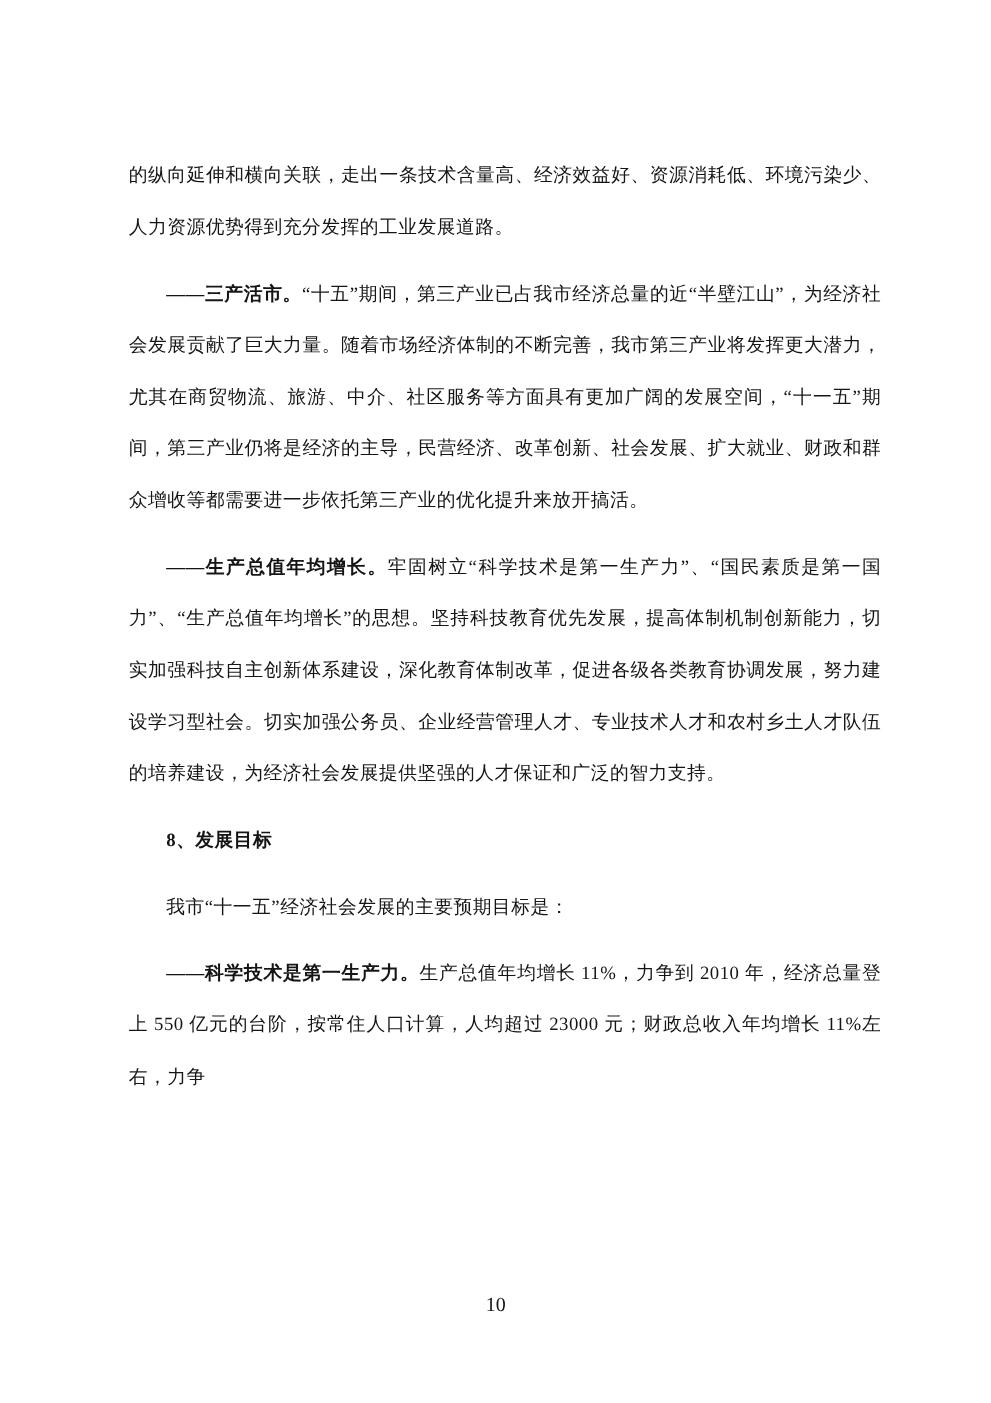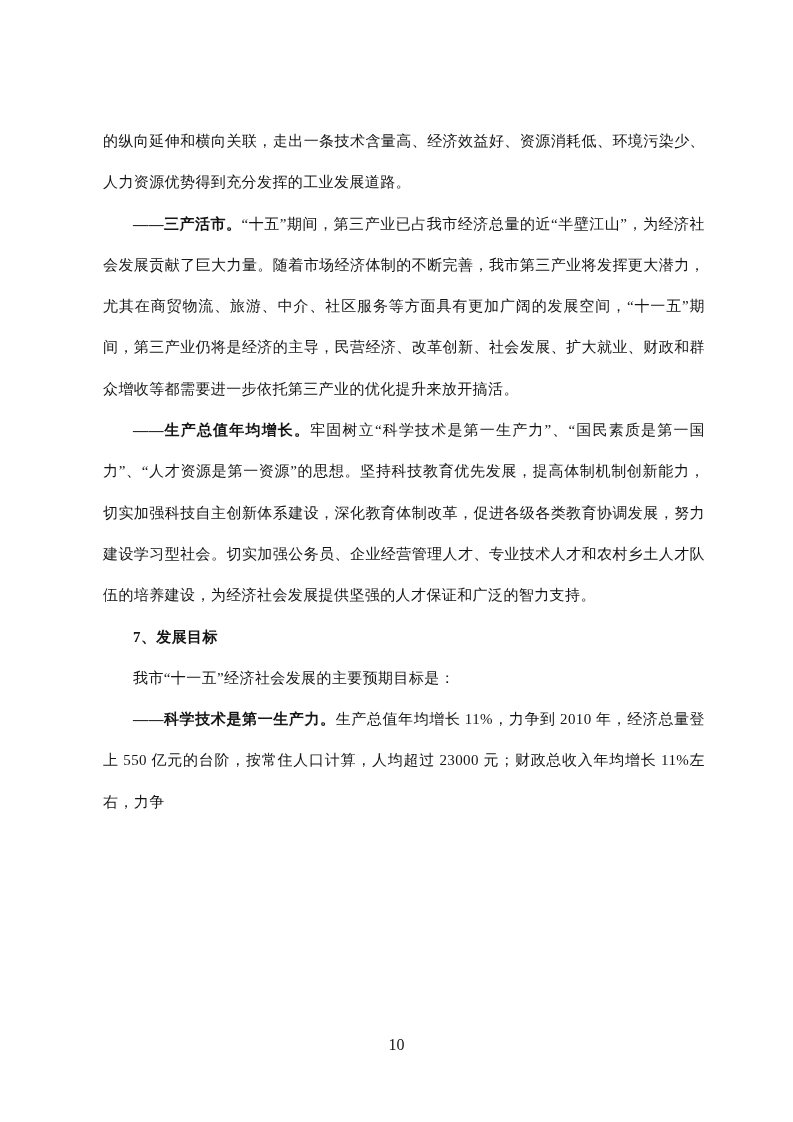--- a/index.html
+++ b/index.html
@@ -27,20 +27,21 @@
     padding: 0;
     font-size: 15px;
     line-height: 41.3px;
     text-align: justify;
     text-justify: inter-ideograph;
     letter-spacing: 0.4px;
     word-break: break-all;
   }
   p.para.indent {
     text-indent: 2em;
+    margin-top: 12px;
   }
   .bold {
     font-weight: bold;
   }
   .page-number {
     position: absolute;
     top: 1034px;
     left: 0;
     width: 100%;
     text-align: center;
@@ -50,19 +51,19 @@
     font-family: Liberation Serif, serif;
   }
 </style>
 </head>
 <body>
 
 <div class="page">
   <div class="content">
       <p class="para"><span>的纵向延伸和横向关联，走出一条技术含量高、经济效益好、资源消耗低、环境污染少、人力资源优势得到充分发挥的工业发展道路。</span></p>
       <p class="para indent"><span class="bold">——三产活市。</span><span>“十五”期间，第三产业已占我市经济总量的近“半壁江山”，为经济社会发展贡献了巨大力量。随着市场经济体制的不断完善，我市第三产业将发挥更大潜力，尤其在商贸物流、旅游、中介、社区服务等方面具有更加广阔的发展空间，“十一五”期间，第三产业仍将是经济的主导，民营经济、改革创新、社会发展、扩大就业、财政和群众增收等都需要进一步依托第三产业的优化提升来放开搞活。</span></p>
-      <p class="para indent"><span class="bold">——生产总值年均增长。</span><span>牢固树立“科学技术是第一生产力”、“国民素质是第一国力”、“人才资源是第一资源”的思想。坚持科技教育优先发展，提高体制机制创新能力，切实加强科技自主创新体系建设，深化教育体制改革，促进各级各类教育协调发展，努力建设学习型社会。切实加强公务员、企业经营管理人才、专业技术人才和农村乡土人才队伍的培养建设，为经济社会发展提供坚强的人才保证和广泛的智力支持。</span></p>
-      <p class="para indent"><span class="bold">7、发展目标</span></p>
+      <p class="para indent"><span class="bold">——生产总值年均增长。</span><span>牢固树立“科学技术是第一生产力”、“国民素质是第一国力”、“生产总值年均增长”的思想。坚持科技教育优先发展，提高体制机制创新能力，切实加强科技自主创新体系建设，深化教育体制改革，促进各级各类教育协调发展，努力建设学习型社会。切实加强公务员、企业经营管理人才、专业技术人才和农村乡土人才队伍的培养建设，为经济社会发展提供坚强的人才保证和广泛的智力支持。</span></p>
+      <p class="para indent"><span class="bold">8、发展目标</span></p>
       <p class="para indent"><span>我市“十一五”经济社会发展的主要预期目标是：</span></p>
       <p class="para indent"><span class="bold">——科学技术是第一生产力。</span><span>生产总值年均增长 11%，力争到 2010 年，经济总量登上 550 亿元的台阶，按常住人口计算，人均超过 23000 元；财政总收入年均增长 11%左右，力争</span></p>
     </div>
   <div class="page-number">10</div>
 </div>
 
 </body></html>

